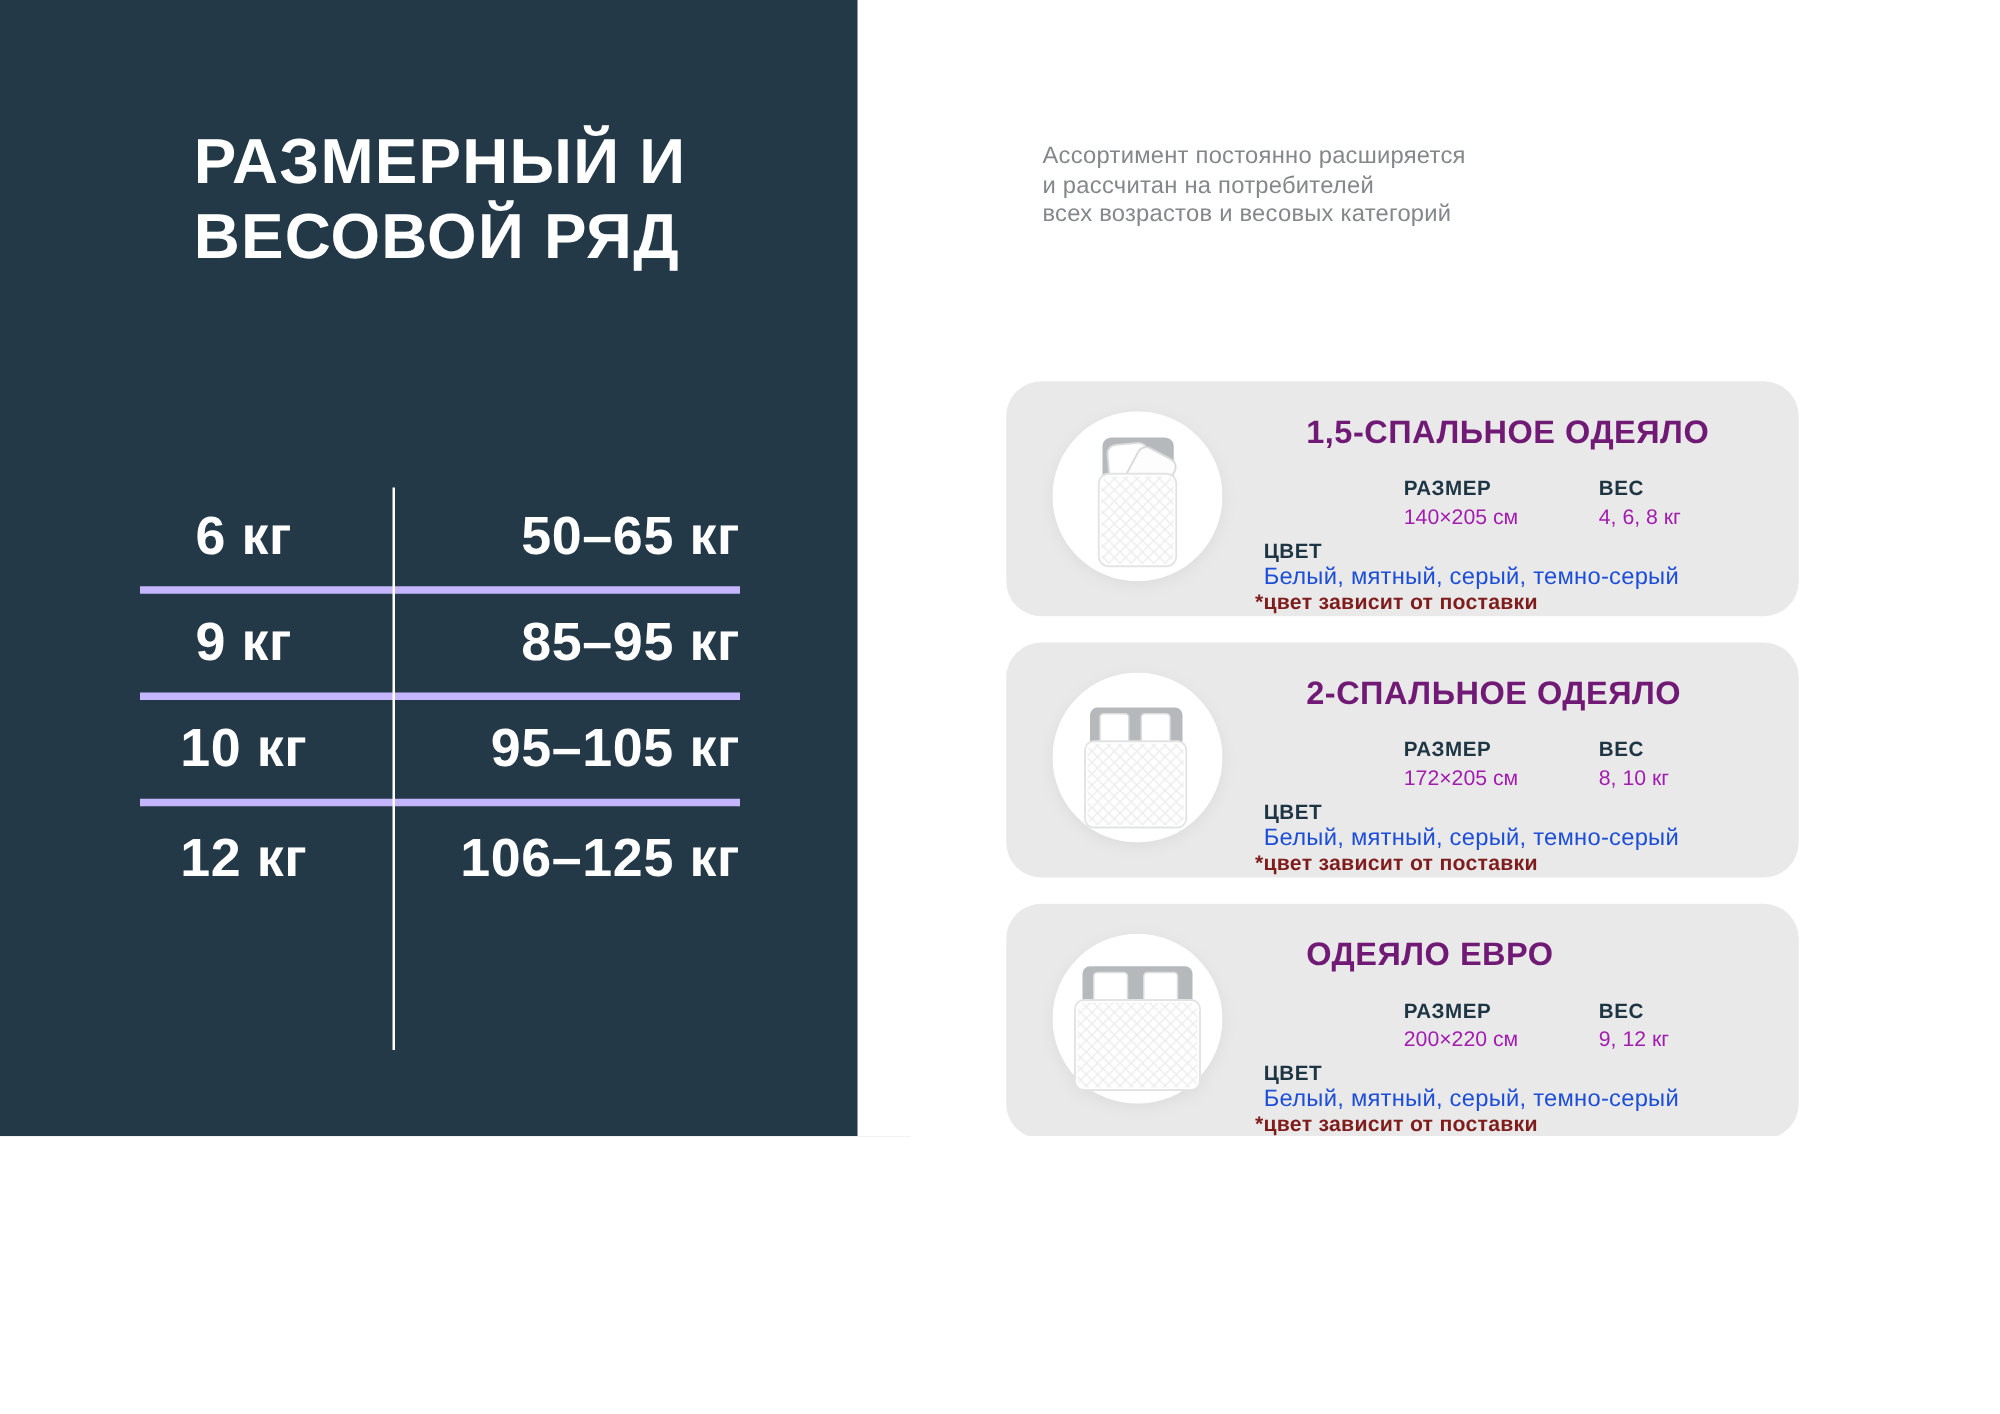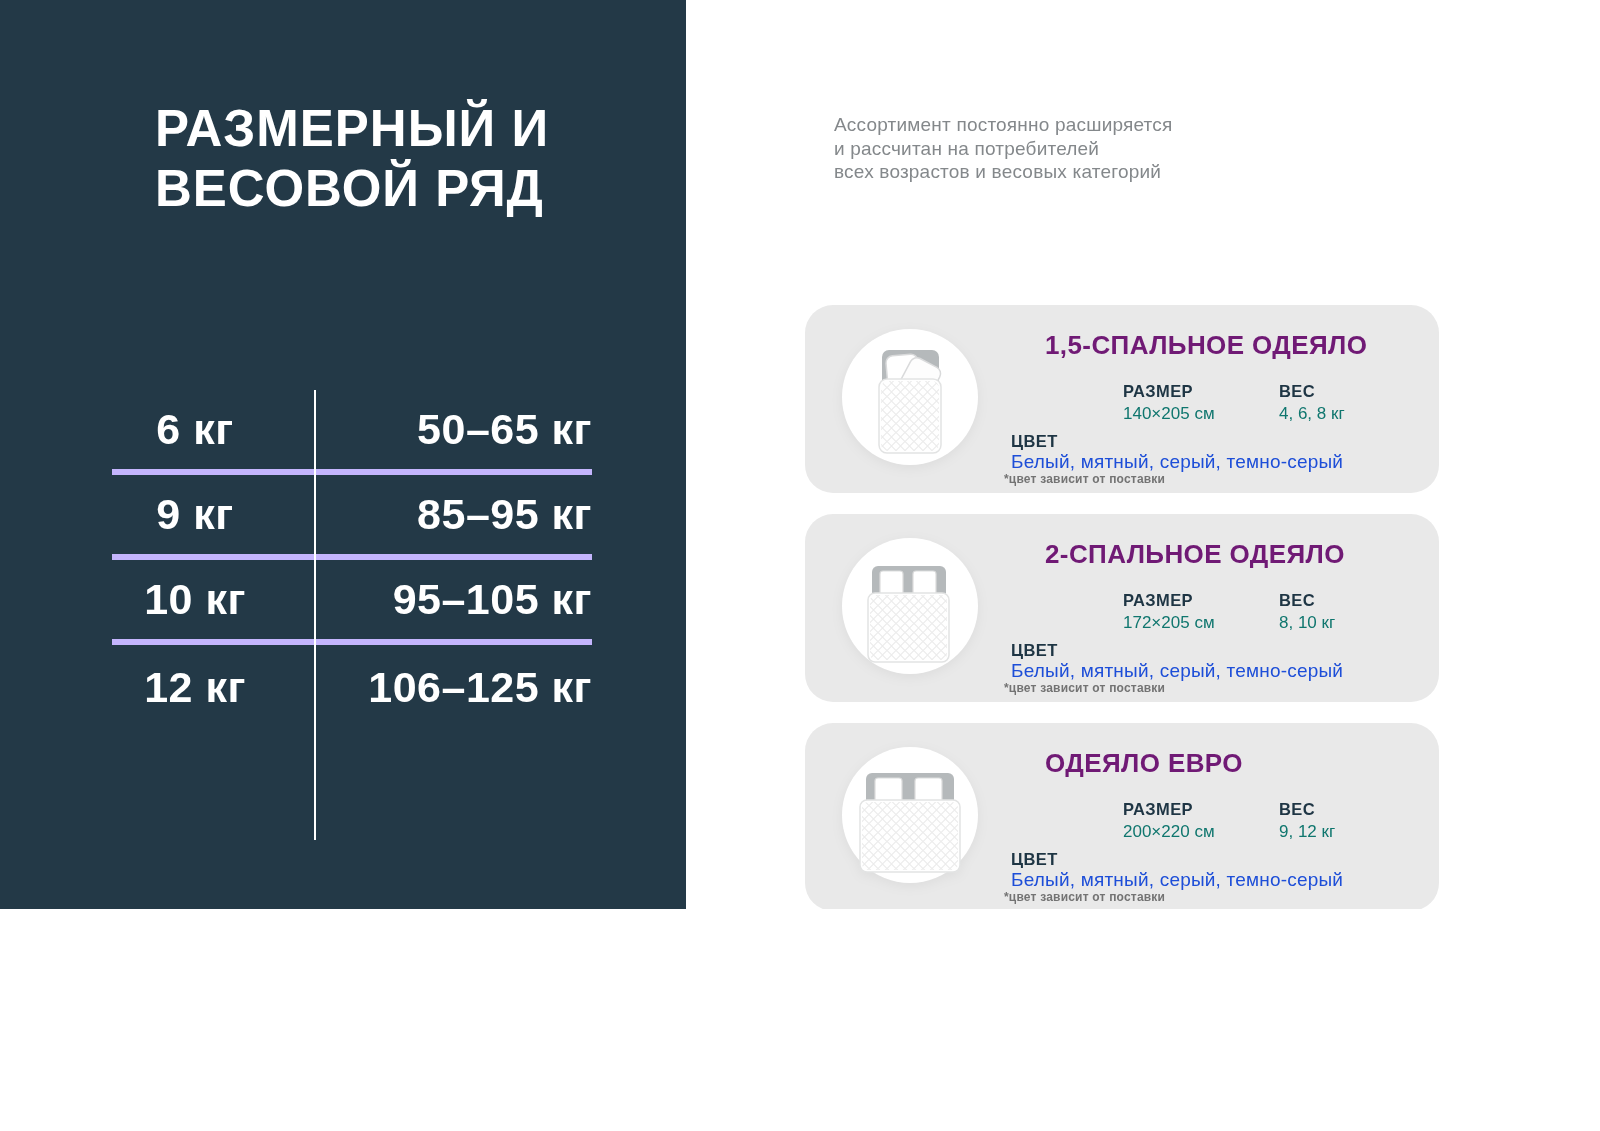--- a/index.html
+++ b/index.html
@@ -64,35 +64,35 @@
     margin-left:34px;
   }
   .spec { position:absolute; top:76px; }
   .spec.size { left:318px; }
   .spec.weight { left:474px; }
   .spec-label {
     color:#1e3544; font-size:16.5px; font-weight:700; letter-spacing:0.4px;
     line-height:20px;
   }
   .spec-value {
-    color:#0f766e; font-size:17px; font-weight:400; line-height:22px;
+    color:#a21caf; font-size:17px; font-weight:400; line-height:22px;
     margin-top:2px; white-space:nowrap;
   }
   .color-label {
     position:absolute; left:206px; top:127px;
     color:#1e3544; font-size:16.5px; font-weight:700; letter-spacing:0.4px;
   }
   .color-value {
     position:absolute; left:206px; top:146px;
     color:#1d4ed8; font-size:19px; font-weight:400; white-space:nowrap;
     letter-spacing:0.2px;
   }
   .color-note {
     position:absolute; left:199px; top:167px;
-    color:#737373; font-size:12px; font-weight:700; letter-spacing:0.2px;
+    color:#7f1d1d; font-size:17px; font-weight:700; letter-spacing:0.2px;
     white-space:nowrap;
   }
 
   .bottom-rule {
     position:absolute; left:0; top:1058px; width:871px; height:2px;
     background:#c6c7c8;
   }
   .defs-svg { position:absolute; width:0; height:0; }
 </style>
 </head>

